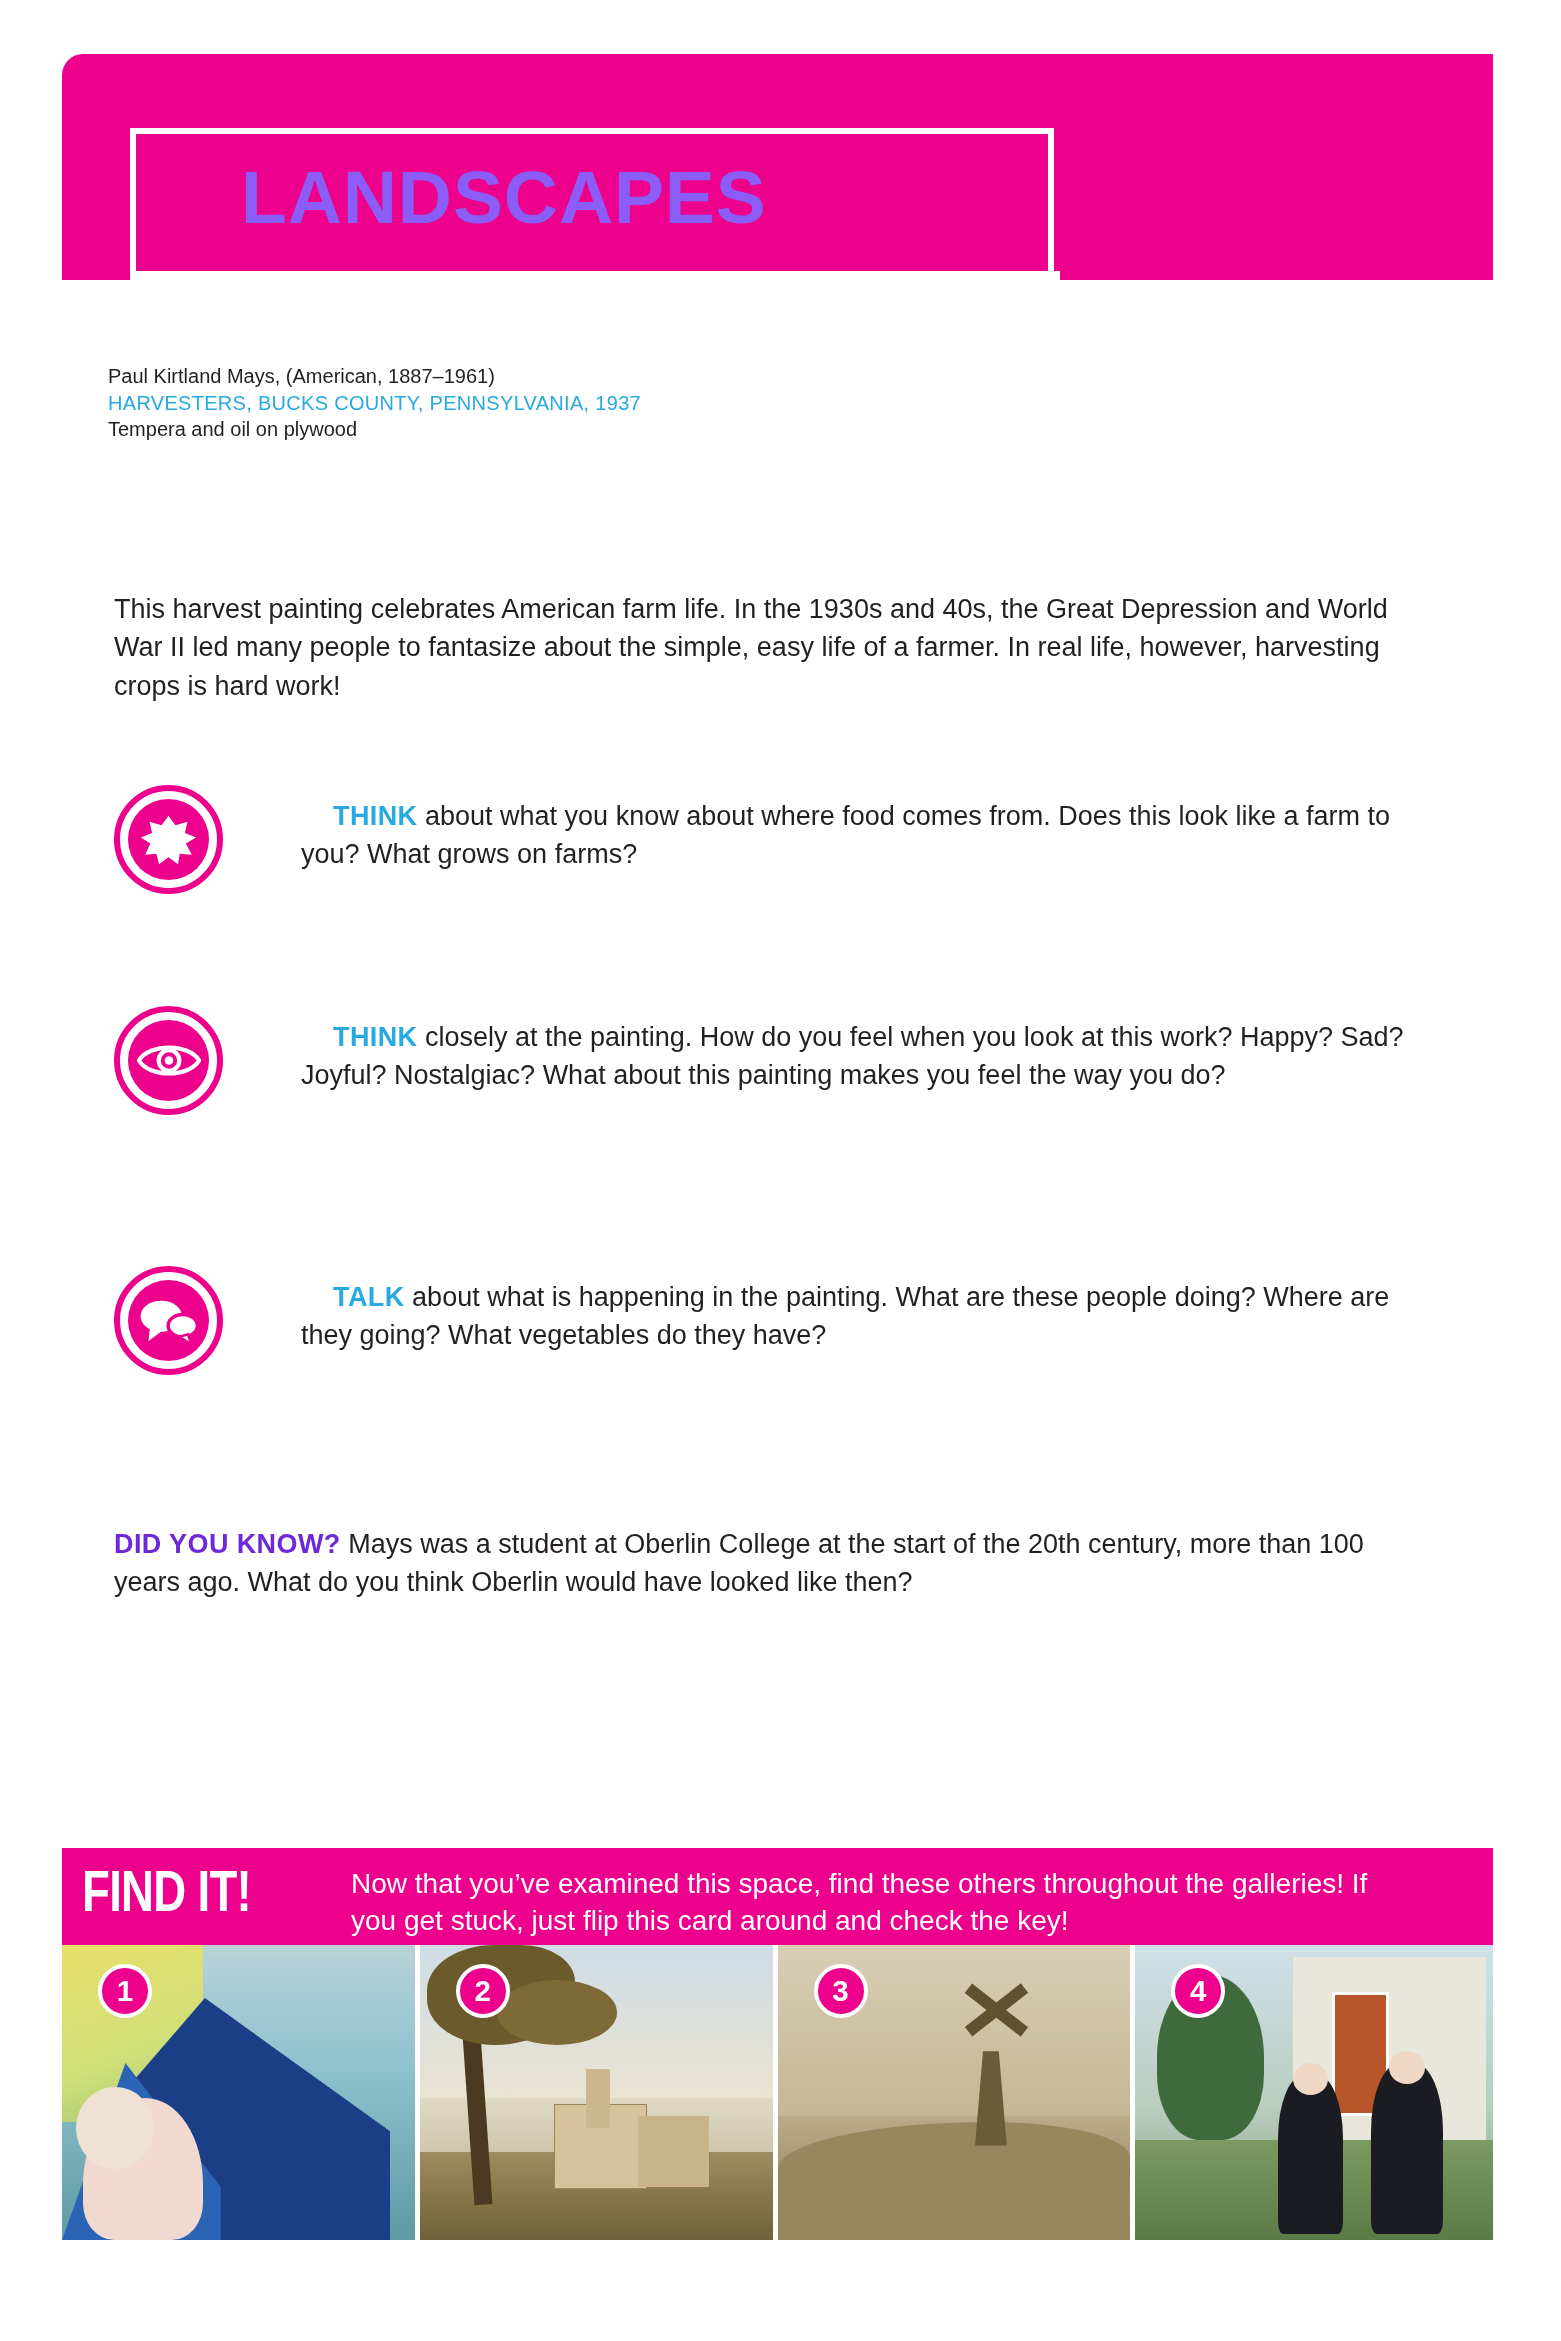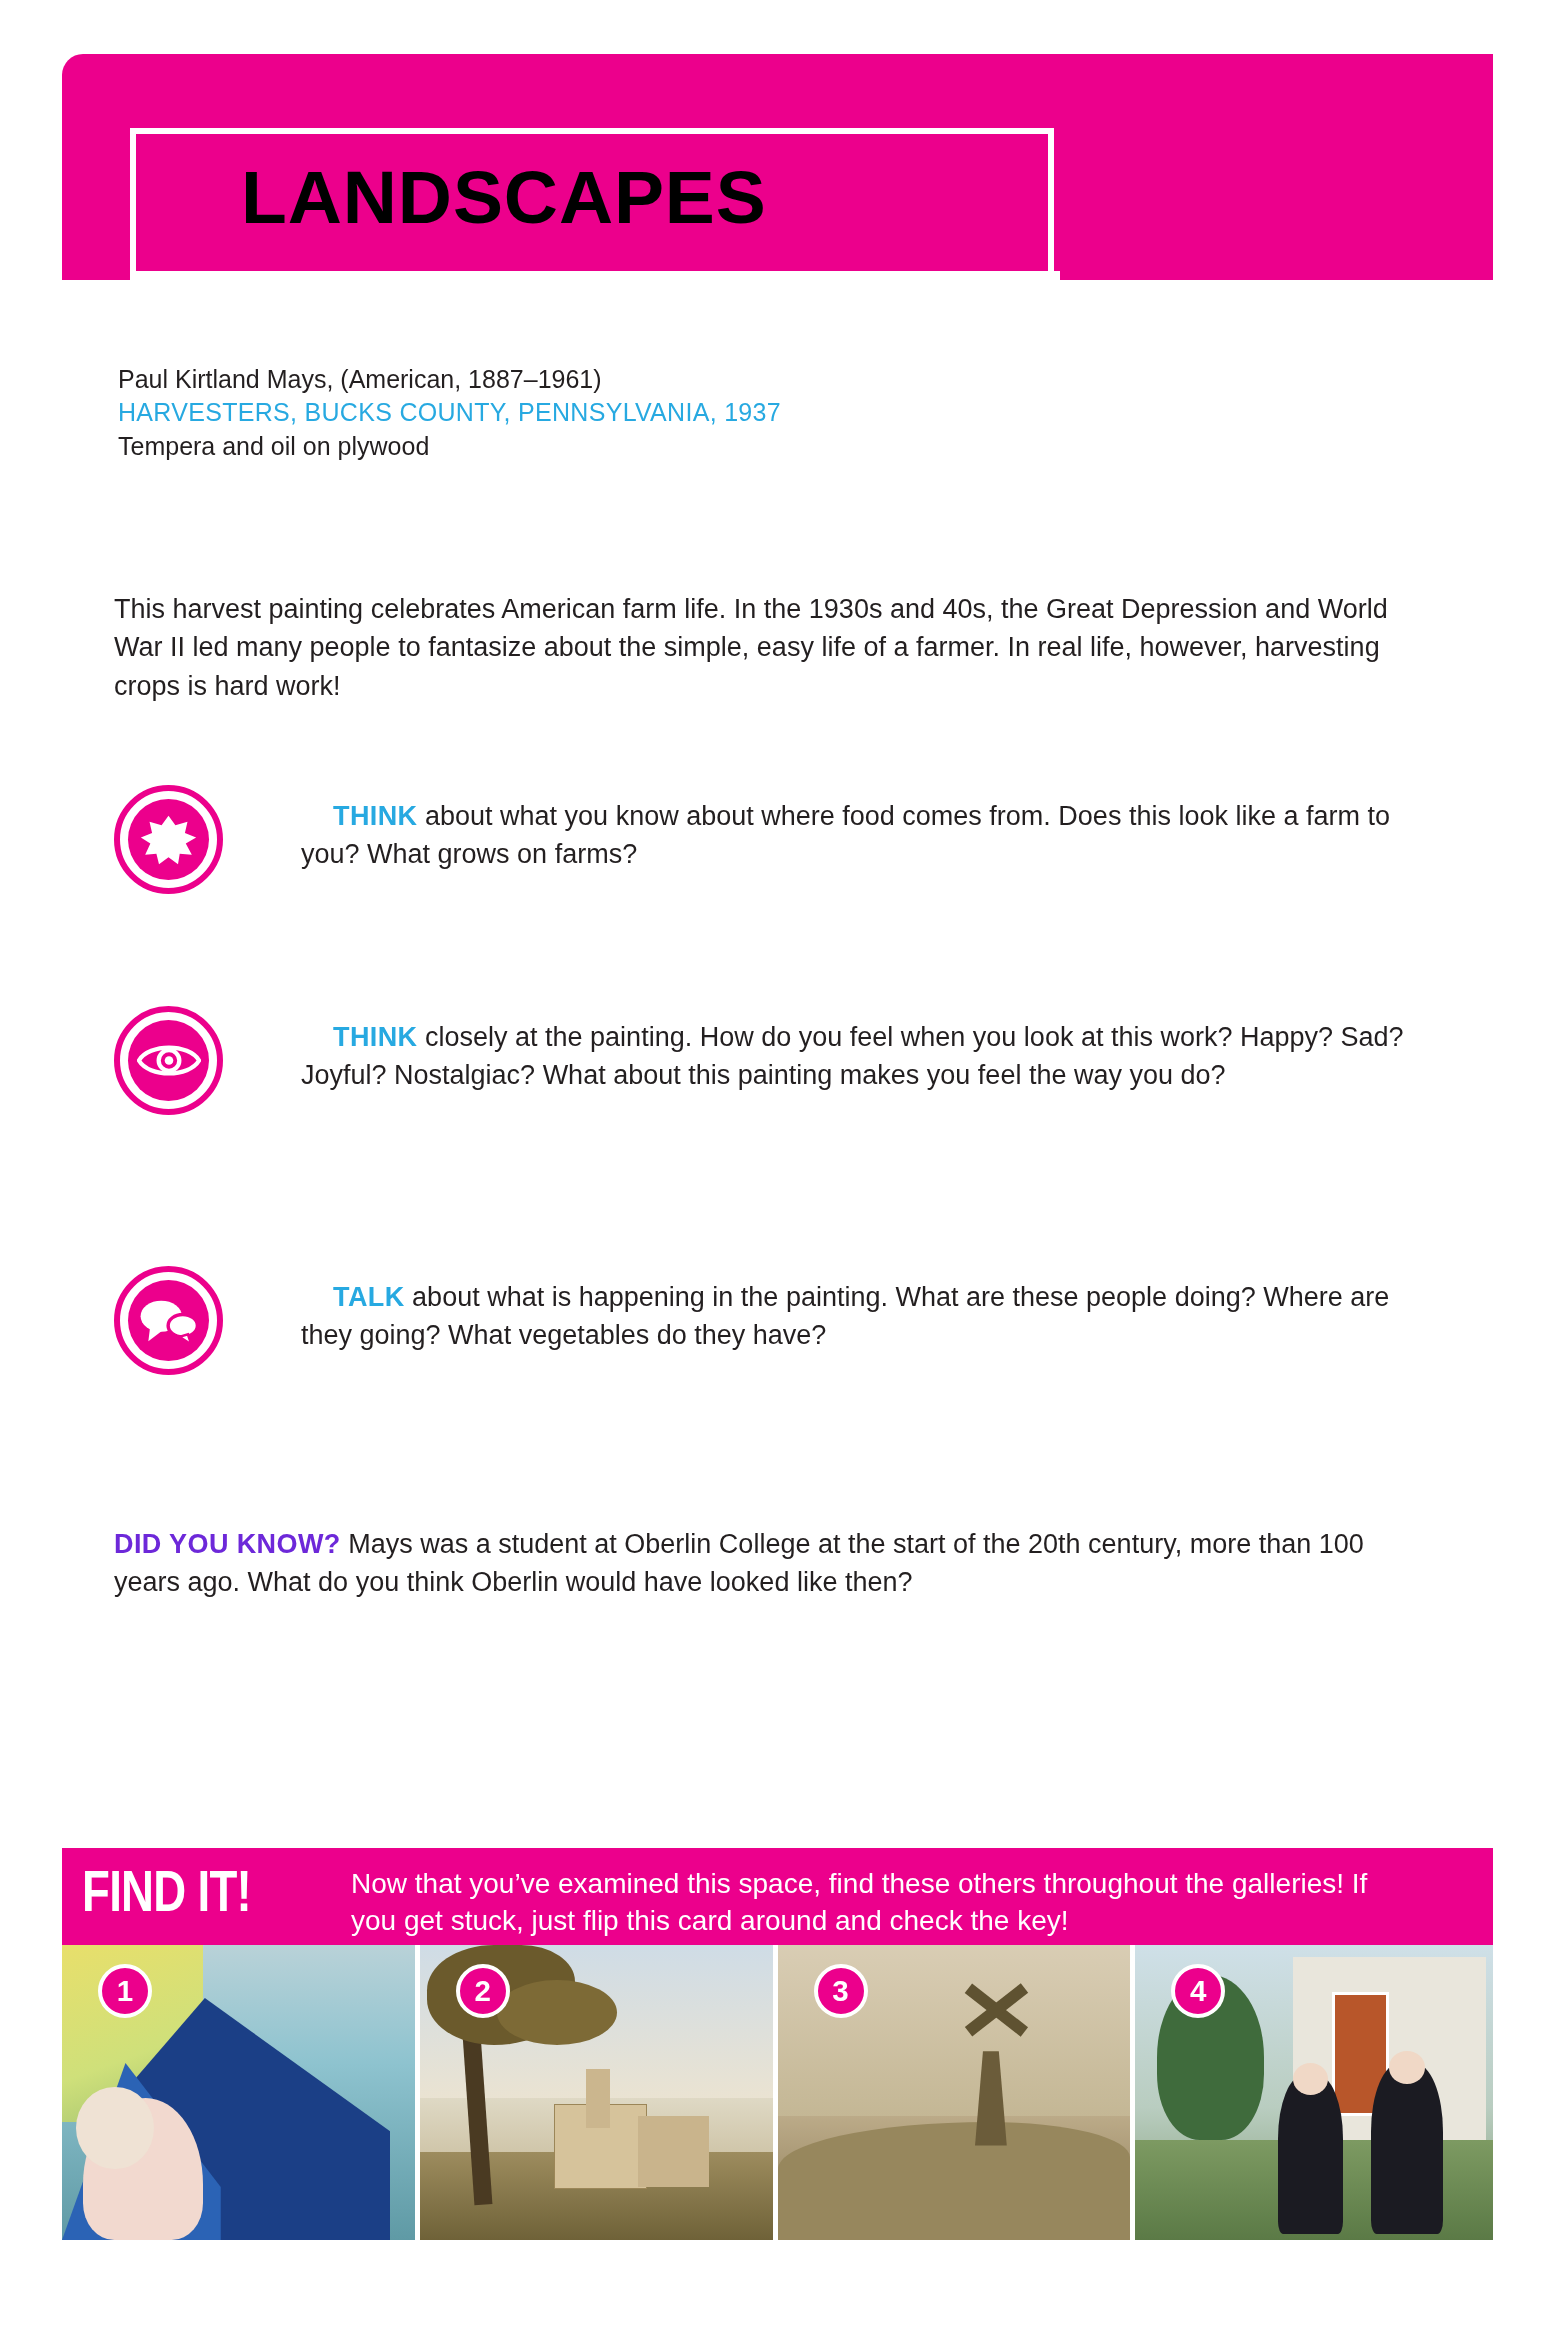--- a/index.html
+++ b/index.html
@@ -44,31 +44,31 @@
     height: 26px;
     background: #ffffff;
   }
   .header-title {
     position: absolute;
     left: 241px;
     top: 160px;
     font-size: 75px;
     font-weight: bold;
     letter-spacing: 0.9px;
-    color: #000000;
+    color: #8b5cf6;
     line-height: 1;
   }
 
   
   .credit {
     position: absolute;
-    left: 118px;
+    left: 108px;
     top: 363px;
     width: 1284px;
-    font-size: 25px;
+    font-size: 20px;
     line-height: 1.33;
     color: #231f20;
   }
   .credit .work-title {
     color: #27a9e1;
     font-weight: normal;
     letter-spacing: 0.3px;
   }
 
   

